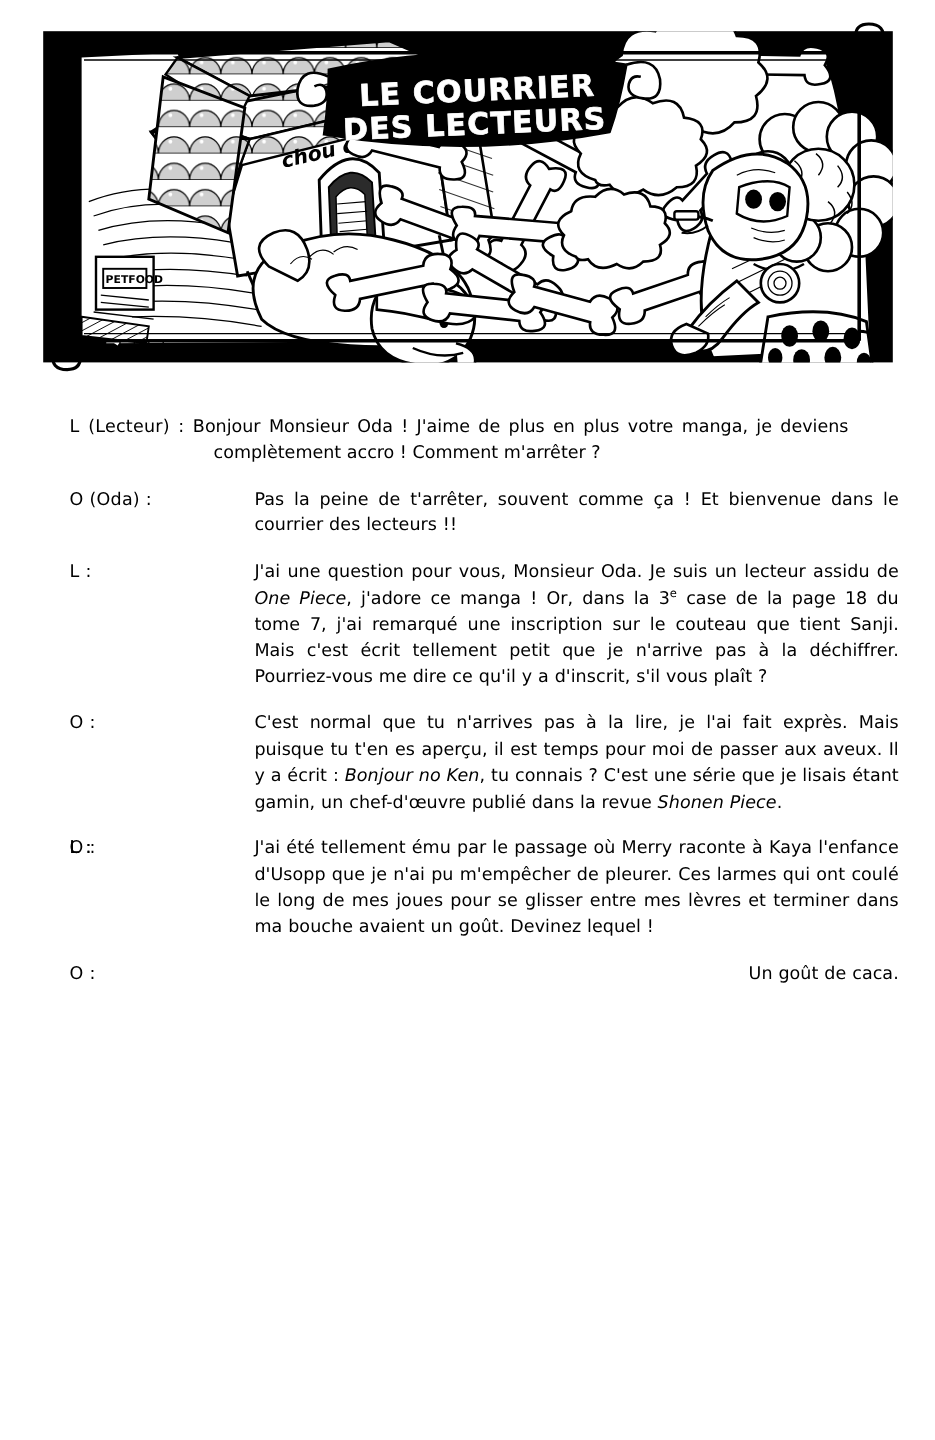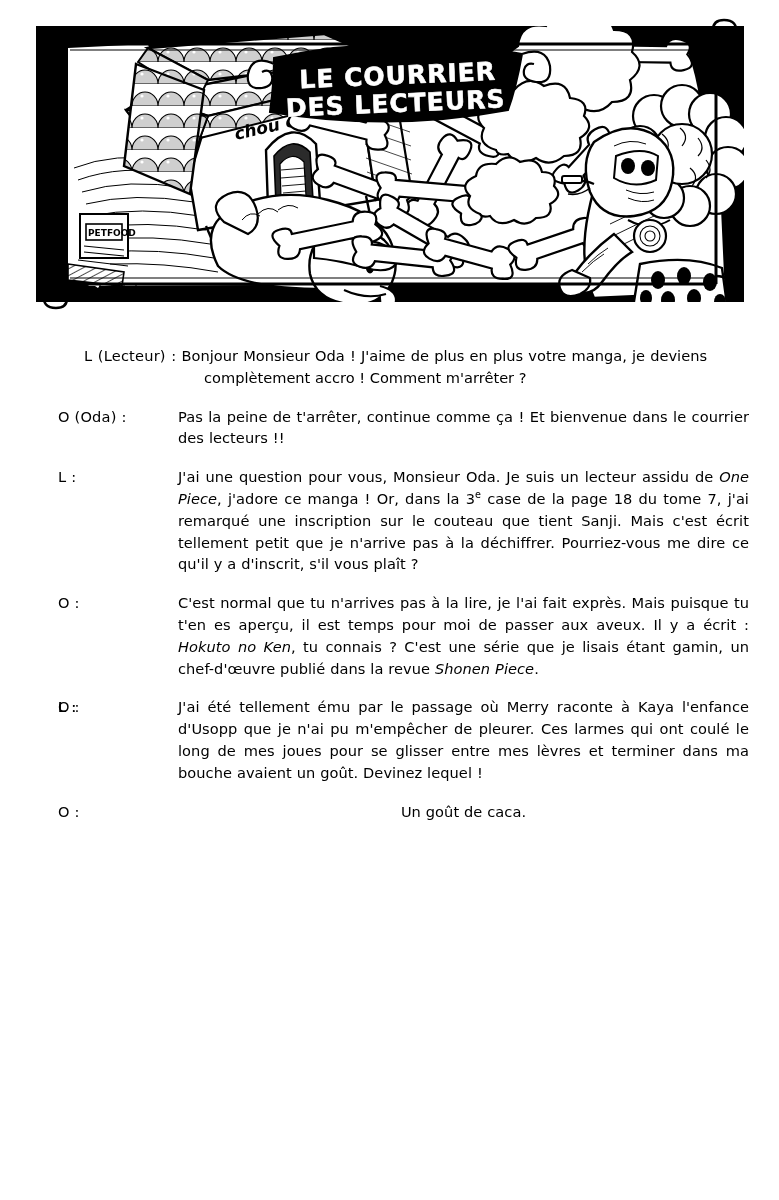--- a/index.html
+++ b/index.html
@@ -37,21 +37,21 @@
     position: absolute;
     left: 0;
     top: 345px;
     width: 779px;
   }
 
   .qa-row {
     display: block;
     position: relative;
     margin-bottom: 17px;
-    padding-left: 58px;
+    padding-left: 92px;
     padding-right: 30px;
   }
 
   .speaker {
     position: absolute;
     left: 58px;
     top: 0;
     width: 112px;
     font-size: 14.6px;
     line-height: 21.8px;
@@ -64,26 +64,26 @@
     margin-left: 120px;
     font-size: 14.6px;
     line-height: 21.8px;
     text-align: justify;
     text-justify: inter-word;
     letter-spacing: 0.05px;
     word-spacing: 0.2px;
   }
 
   .qa-body.no-justify {
-    text-align: center;
+    text-align: right;
   }
 
   
   .qa-row.inline-first {
-    padding-left: 84px;
+    padding-left: 58px;
   }
   .qa-row.inline-first .speaker {
     position: static;
     display: inline;
     width: auto;
   }
   .qa-row.inline-first .flow {
     font-size: 14.6px;
     line-height: 21.8px;
     text-align: justify;
@@ -417,31 +417,31 @@
     <div class="flow">
       <span class="hang">
         <span class="speaker">L (Lecteur) :</span>
         <span>Bonjour Monsieur Oda ! J'aime de plus en plus votre manga, je deviens complètement accro ! Comment m'arrêter ?</span>
       </span>
     </div>
   </div>
 
   <div class="qa-row oda-first">
     <span class="speaker">O (Oda) :</span>
-    <div class="qa-body">Pas la peine de t'arrêter, continue comme ça ! Et bienvenue dans le courrier des lecteurs !!</div>
+    <div class="qa-body">Pas la peine de t'arrêter, souvent comme ça ! Et bienvenue dans le courrier des lecteurs !!</div>
   </div>
 
   <div class="qa-row">
     <span class="speaker">L :</span>
     <div class="qa-body"><span>J'ai une question pour vous, Monsieur Oda. Je suis un lecteur assidu de </span><em class="title">One Piece</em><span>, j'adore ce manga ! Or, dans la 3</span><sup class="ord">e</sup><span> case de la page 18 du tome 7, j'ai remarqué une inscription sur le couteau que tient Sanji. Mais c'est écrit tellement petit que je n'arrive pas à la déchiffrer. Pourriez-vous me dire ce qu'il y a d'inscrit, s'il vous plaît ?</span></div>
   </div>
 
   <div class="qa-row">
     <span class="speaker">O :</span>
-    <div class="qa-body"><span>C'est normal que tu n'arrives pas à la lire, je l'ai fait exprès. Mais puisque tu t'en es aperçu, il est temps pour moi de passer aux aveux. Il y a écrit : </span><em class="title">Hokuto no Ken</em><span>, tu connais ? C'est une série que je lisais étant gamin, un chef-d'œuvre publié dans la revue </span><em class="title">Shonen Piece</em><span>.</span></div>
+    <div class="qa-body"><span>C'est normal que tu n'arrives pas à la lire, je l'ai fait exprès. Mais puisque tu t'en es aperçu, il est temps pour moi de passer aux aveux. Il y a écrit : </span><em class="title">Bonjour no Ken</em><span>, tu connais ? C'est une série que je lisais étant gamin, un chef-d'œuvre publié dans la revue </span><em class="title">Shonen Piece</em><span>.</span></div>
   </div>
 
   <div class="qa-row">
     <span class="speaker">L :</span>
   </div>
 
   <div class="qa-row">
     <span class="speaker">O :</span>
   </div>
 

